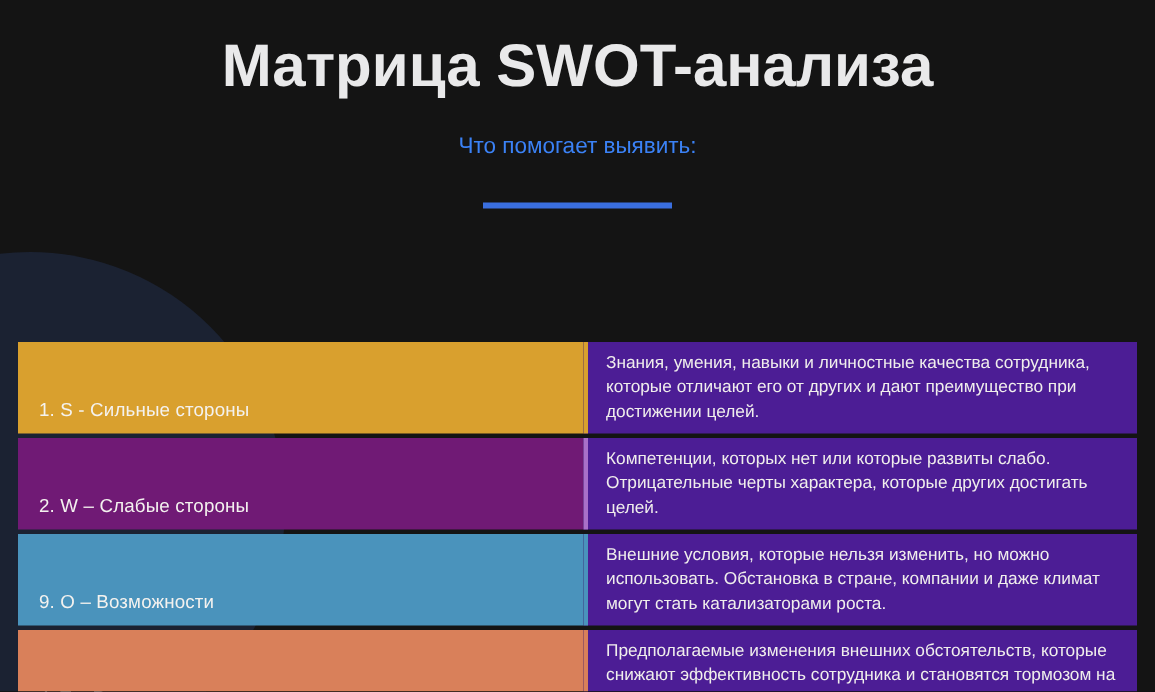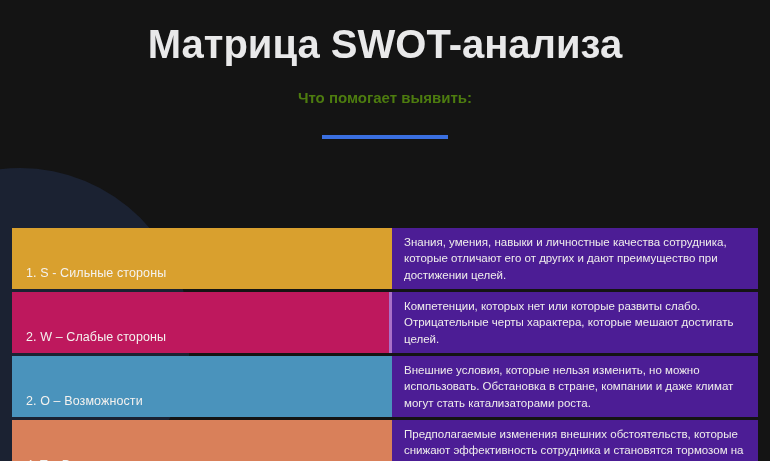--- a/index.html
+++ b/index.html
@@ -41,23 +41,23 @@
     font-weight: bold;
     line-height: 1.33;
     letter-spacing: 0px;
     width: 560px;
     margin-left: auto;
     margin-right: auto;
   }
   .subtitle {
     margin: 18px 0 0 0;
     text-align: center;
-    color: #4d7c0f;
+    color: #3b82f6;
     font-size: 15px;
-    font-weight: bold;
+    font-weight: normal;
   }
   .divider-wrap {
     display: flex;
     justify-content: center;
     margin-top: 29px;
   }
   .divider {
     width: 126px;
     height: 4px;
     background: #3a6fe0;
@@ -86,21 +86,21 @@
   .desc-cell {
     vertical-align: top;
     background: #4c1d95;
     padding: 6px 10px 6px 12px;
     color: #f0eeec;
     font-size: 11.5px;
     line-height: 1.42;
     border-left: 3px solid transparent;
   }
   .row-s .cat-cell { background: #d9a02e; }
-  .row-w .cat-cell { background: #be185d; }
+  .row-w .cat-cell { background: #701a75; }
   .row-o .cat-cell { background: #4a93bc; }
   .row-t .cat-cell { background: #d9805a; }
   .row-s .desc-cell { border-left-color: #d9a02e; }
   .row-w .desc-cell { border-left-color: #a970c8; }
   .row-o .desc-cell { border-left-color: #4a93bc; }
   .row-t .desc-cell { border-left-color: #d9805a; }
 </style>
 </head>
 <body>
 
@@ -119,24 +119,24 @@
   </div>
 
   <table class="matrix">
     <tbody>
       <tr class="row-s">
         <td class="cat-cell">1. S - Сильные стороны</td>
         <td class="desc-cell">Знания, умения, навыки и личностные качества сотрудника, которые отличают его от других и дают преимущество при достижении целей.</td>
       </tr>
       <tr class="row-w">
         <td class="cat-cell">2. W – Слабые стороны</td>
-        <td class="desc-cell">Компетенции, которых нет или которые развиты слабо. Отрицательные черты характера, которые мешают достигать целей.</td>
+        <td class="desc-cell">Компетенции, которых нет или которые развиты слабо. Отрицательные черты характера, которые других достигать целей.</td>
       </tr>
       <tr class="row-o">
-        <td class="cat-cell">2. O – Возможности</td>
+        <td class="cat-cell">9. O – Возможности</td>
         <td class="desc-cell">Внешние условия, которые нельзя изменить, но можно использовать. Обстановка в стране, компании и даже климат могут стать катализаторами роста.</td>
       </tr>
       <tr class="row-t">
         <td class="cat-cell">4. T – Риски</td>
         <td class="desc-cell">Предполагаемые изменения внешних обстоятельств, которые снижают эффективность сотрудника и становятся тормозом на пути развития.</td>
       </tr>
     </tbody>
   </table>
 
 </div>

